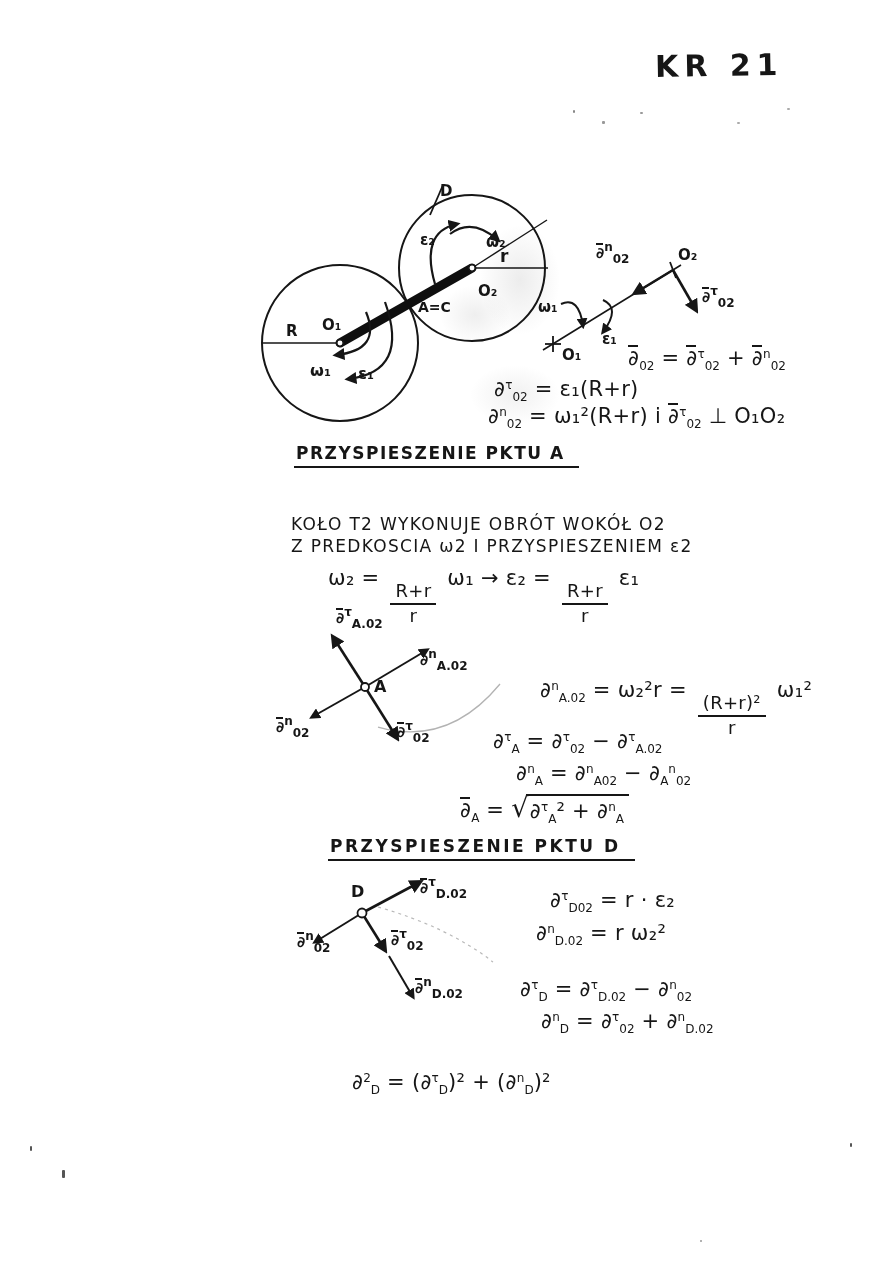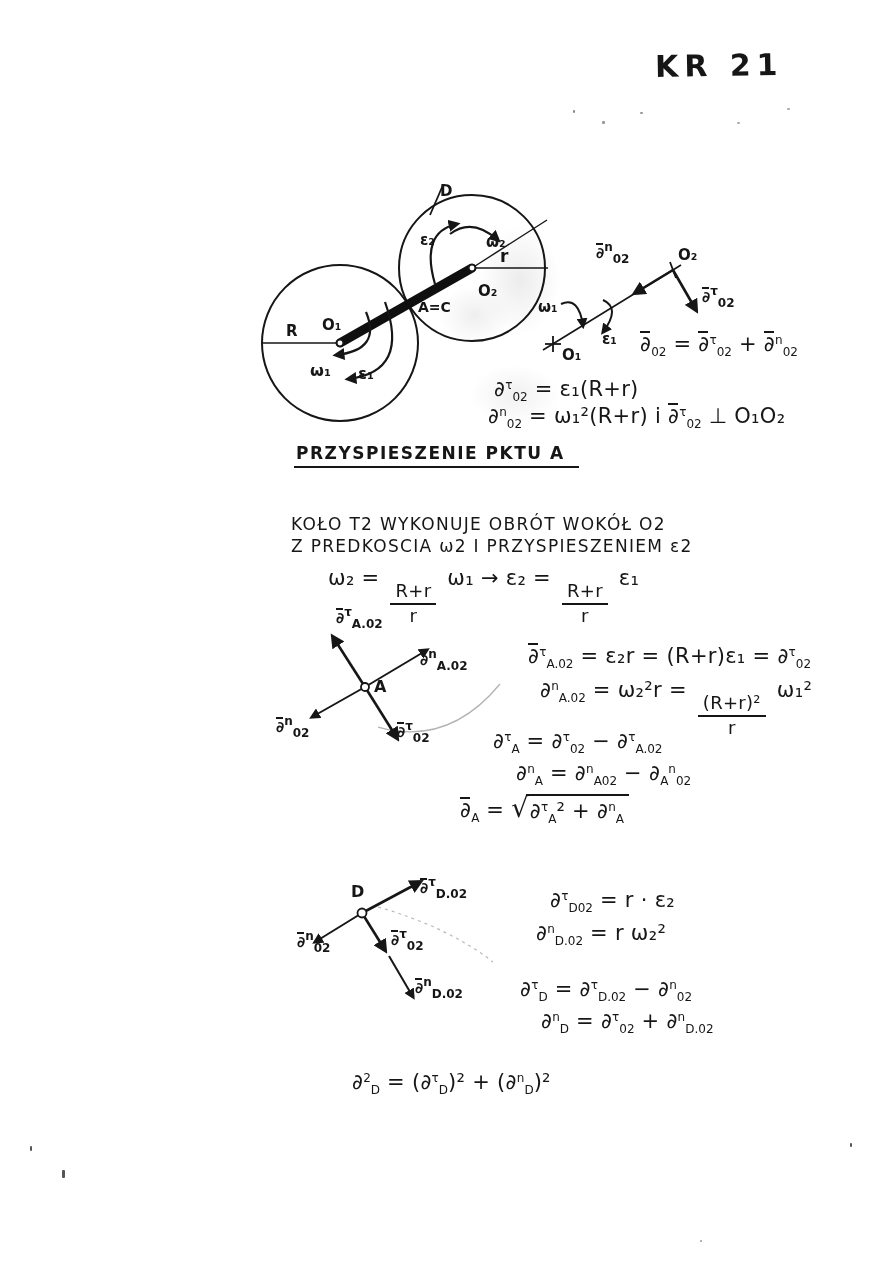--- a/index.html
+++ b/index.html
@@ -97,21 +97,21 @@
     <path d="M 28 76 Q 46 68 50 98" fill="none" stroke="#161616" stroke-width="2" marker-end="url(#ah2)"></path>
     <path d="M 70 72 Q 88 80 70 104" fill="none" stroke="#161616" stroke-width="2" marker-end="url(#ah2)"></path>
   </svg>
   <div class="hw mlabel" style="left:596px;top:240px;"><span class="vec">∂</span><sup>n</sup><sub>02</sub></div>
   <div class="hw mlabel" style="left:678px;top:246px;">O₂</div>
   <div class="hw mlabel" style="left:702px;top:284px;"><span class="vec">∂</span><sup>τ</sup><sub>02</sub></div>
   <div class="hw mlabel" style="left:538px;top:298px;">ω₁</div>
   <div class="hw mlabel" style="left:602px;top:330px;">ε₁</div>
   <div class="hw mlabel" style="left:562px;top:346px;">O₁</div>
 
-  <div class="hw eq" style="left:628px;top:332px;margin-left:12px;"><span class="vec">∂</span><sub>02</sub> = <span class="vec">∂</span><sup>τ</sup><sub>02</sub> + <span class="vec">∂</span><sup>n</sup><sub>02</sub></div>
+  <div class="hw eq" style="left:628px;top:346px;"><span class="vec">∂</span><sub>02</sub> = <span class="vec">∂</span><sup>τ</sup><sub>02</sub> + <span class="vec">∂</span><sup>n</sup><sub>02</sub></div>
   <div class="hw eq" style="left:494px;top:377px;">∂<sup>τ</sup><sub>02</sub> = ε₁(R+r)</div>
   <div class="hw eq" style="left:488px;top:404px;">∂<sup>n</sup><sub>02</sub> = ω₁²(R+r)  i  <span class="vec">∂</span><sup>τ</sup><sub>02</sub> ⊥ O₁O₂</div>
 
   <div class="hw hdr" style="left:294px;top:443px;">PRZYSPIESZENIE PKTU A</div>
   <div class="hw note" style="left:291px;top:514px;">KOŁO T2 WYKONUJE OBRÓT WOKÓŁ O2</div>
   <div class="hw note" style="left:291px;top:536px;">Z PREDKOSCIA ω2 I PRZYSPIESZENIEM ε2</div>
   <div class="hw eq" style="left:328px;top:566px;">ω₂ = <span class="frac">
         <span class="fn">R+r</span>
         <span class="fd">r</span>
       </span> ω₁   →   ε₂ = <span class="frac">
@@ -131,32 +131,32 @@
     <line x1="89" y1="77" x2="36" y2="107" stroke="#161616" stroke-width="2" marker-end="url(#ah3)"></line>
     <line x1="89" y1="77" x2="121" y2="128" stroke="#161616" stroke-width="2.6" marker-end="url(#ah3)"></line>
     <circle cx="89" cy="77" r="4" fill="#fff" stroke="#161616" stroke-width="1.8"></circle>
   </svg>
   <div class="hw mlabel" style="left:336px;top:605px;"><span class="vec">∂</span><sup>τ</sup><sub>A.02</sub></div>
   <div class="hw mlabel" style="left:420px;top:647px;"><span class="vec">∂</span><sup>n</sup><sub>A.02</sub></div>
   <div class="hw mlabel" style="left:374px;top:677px;font-size:16px;">A</div>
   <div class="hw mlabel" style="left:276px;top:714px;"><span class="vec">∂</span><sup>n</sup><sub>02</sub></div>
   <div class="hw mlabel" style="left:397px;top:719px;"><span class="vec">∂</span><sup>τ</sup><sub>02</sub></div>
 
-  <div class="hw eq" style="left:528px;top:644px;"><span class="vec">∂</span><sup>τ</sup><sub>A.02</sub> = ε₂r = (R+r)ε₁ = ∂<sup>τ</sup><sub>02</sub></div>
   <div class="hw eq" style="left:540px;top:678px;">∂<sup>n</sup><sub>A.02</sub> = ω₂²r = <span class="frac">
         <span class="fn">(R+r)²</span>
         <span class="fd">r</span>
       </span> ω₁²</div>
   <div class="hw eq" style="left:493px;top:729px;">∂<sup>τ</sup><sub>A</sub> = ∂<sup>τ</sup><sub>02</sub> − ∂<sup>τ</sup><sub>A.02</sub></div>
   <div class="hw eq" style="left:516px;top:761px;">∂<sup>n</sup><sub>A</sub> = ∂<sup>n</sup><sub>A02</sub> − ∂<sub>A</sub><sup>n</sup><sub>02</sub></div>
   <div class="hw eq" style="left:460px;top:794px;"><span class="vec">∂</span><sub>A</sub> = <span class="sqrt">
         <span class="sg">√</span>
         <span class="sc">∂<sup>τ</sup><sub>A</sub>² + ∂<sup>n</sup><sub>A</sub></span>
       </span></div>
 
+  <div class="hw hdr" style="left:328px;top:836px;letter-spacing:2.5px;">PRZYSPIESZENIE PKTU D</div>
 
   <svg style="left:286px;top:860px;" width="238" height="162" viewBox="0 0 238 162">
     <defs>
       <marker id="ah4" viewBox="0 0 10 10" refX="7" refY="5" markerWidth="5.5" markerHeight="5.5" orient="auto-start-reverse">
         <path d="M0 0 L10 5 L0 10 z" fill="#161616"></path>
       </marker>
     </defs>
     <path d="M 92 47 Q 162 67 207 102" fill="none" stroke="#b8b8b8" stroke-width="1.2" stroke-dasharray="3 4"></path>
     <line x1="76" y1="53" x2="134" y2="22" stroke="#161616" stroke-width="2.6" marker-end="url(#ah4)"></line>
     <line x1="76" y1="53" x2="29" y2="82" stroke="#161616" stroke-width="2" marker-end="url(#ah4)"></line>

